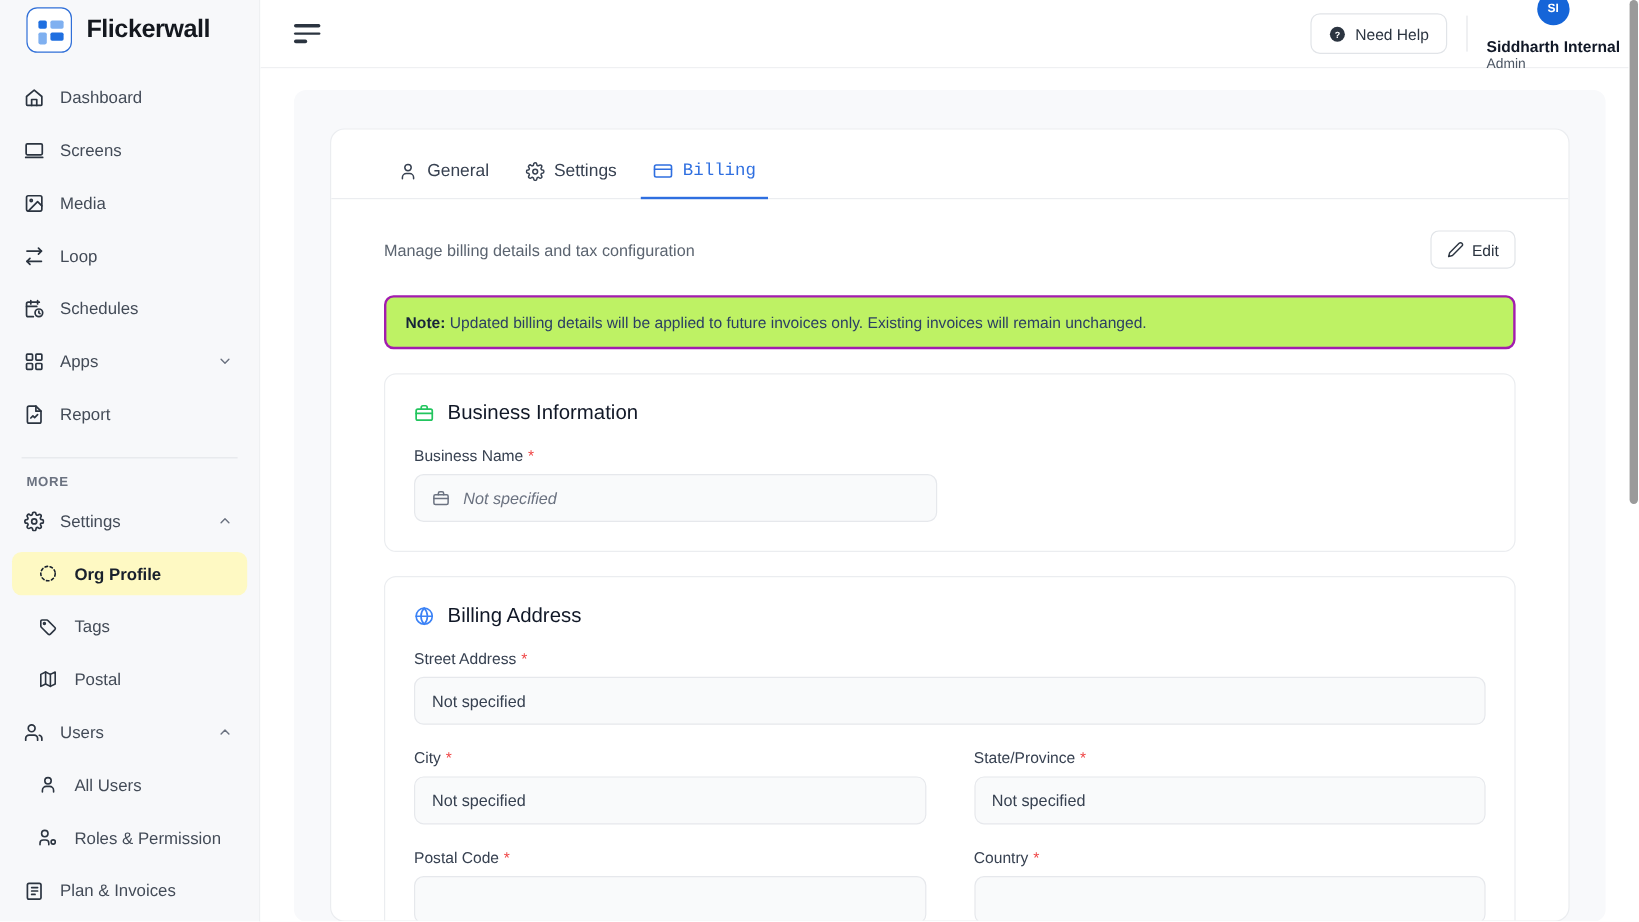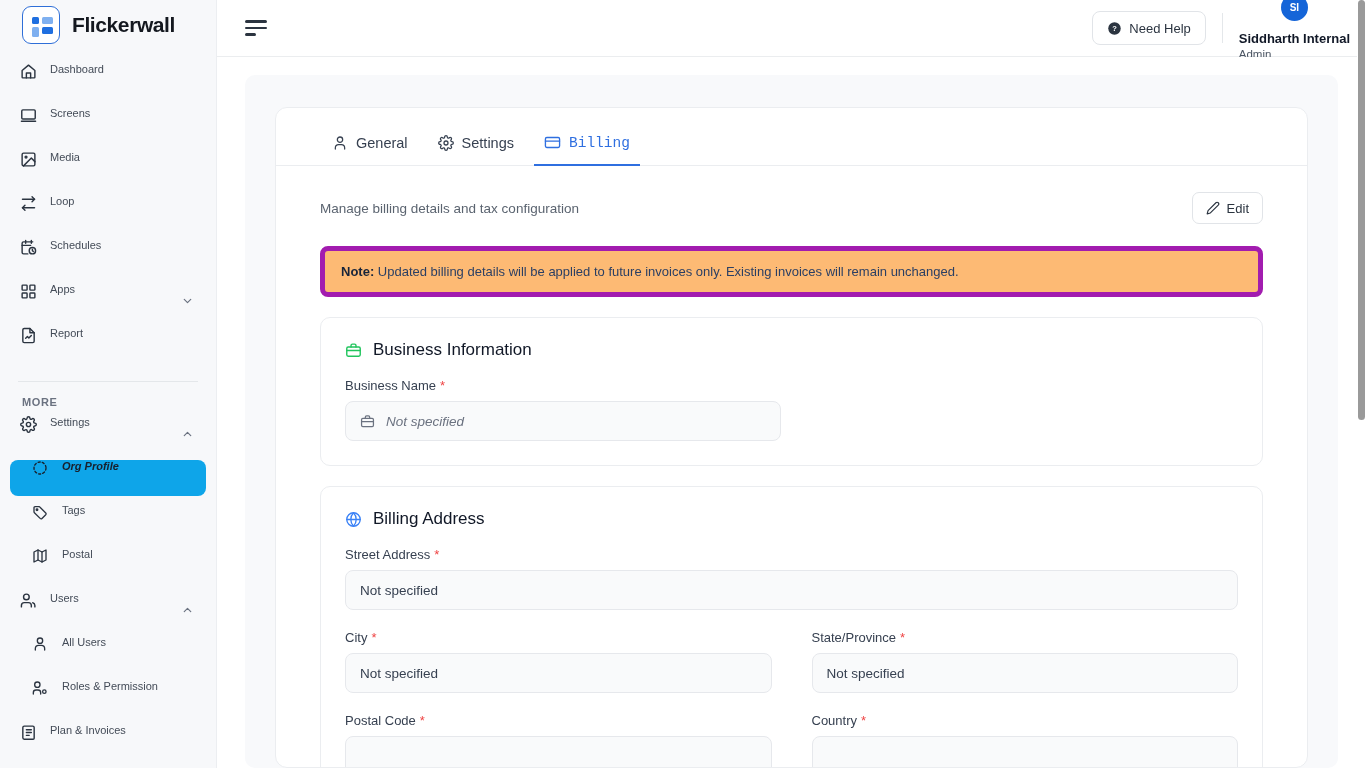--- a/index.html
+++ b/index.html
@@ -42,35 +42,35 @@
   .logo-b { left: 19px; top: 10px; width: 11px; height: 7px; background:#7fb0f0; }
   .logo-c { left: 9px;  top: 20px; width: 7px;  height: 10px; background:#7fb0f0; }
   .logo-d { left: 19px; top: 20px; width: 11px; height: 7px; }
   .brand-name {
     font-size: 21px; font-weight: bold; letter-spacing: -0.4px;
     color: #14181f;
   }
 
   .nav { padding: 18px 10px 0 10px; }
   .nav-item {
-    display: flex; align-items: flex-start;
+    display: flex; align-items: center;
     height: 36px;
     padding: 0 10px;
     margin-bottom: 8px;
     border-radius: 8px;
     color: #434b57;
-    font-size: 11px;
+    font-size: 14px;
     cursor: pointer;
     position: relative;
   }
   .nav-item .ico { width: 21px; flex: 0 0 21px; display:flex; align-items:center; justify-content:flex-start; }
   .nav-item .lbl { margin-left: 9px; white-space: nowrap; }
   .nav-item .caret { position: absolute; right: 12px; top: 50%; transform: translateY(-50%); }
   .nav-item.sub { padding-left: 22px; }
-  .nav-item.active { background: #0ea5e9; color: #18202c; font-weight: bold; font-style: italic; }
+  .nav-item.active { background: #fef9c3; color: #18202c; font-weight: bold; }
   .nav-item.head { font-weight: normal; }
 
   .divider { height: 1px; background: #e4e7ea; margin: 10px 18px 0 18px; }
   .section-label {
     font-size: 11px; font-weight: bold; letter-spacing: 0.6px;
     color: #6b7280; padding: 14px 0 8px 22px;
   }
 
   
   .main {
@@ -158,22 +158,22 @@
   .edit-btn {
     margin-left: auto;
     display: flex; align-items: center; gap: 7px;
     height: 32px; padding: 0 13px;
     border: 1px solid #e1e4e8; border-radius: 7px;
     background: #fff; font-size: 13px; color: #2b3440; cursor: pointer;
   }
 
   .note {
     margin-top: 22px;
-    background: #fdba74;
-    border: 5px solid #a21caf;
+    background: #bef264;
+    border: 2px solid #a21caf;
     border-radius: 8px;
     padding: 13px 16px;
     font-size: 13px;
     color: #2b3f63;
   }
   .note b { color: #17243a; }
 
   .sect {
     margin-top: 20px;
     border: 1px solid #ebedf0;

